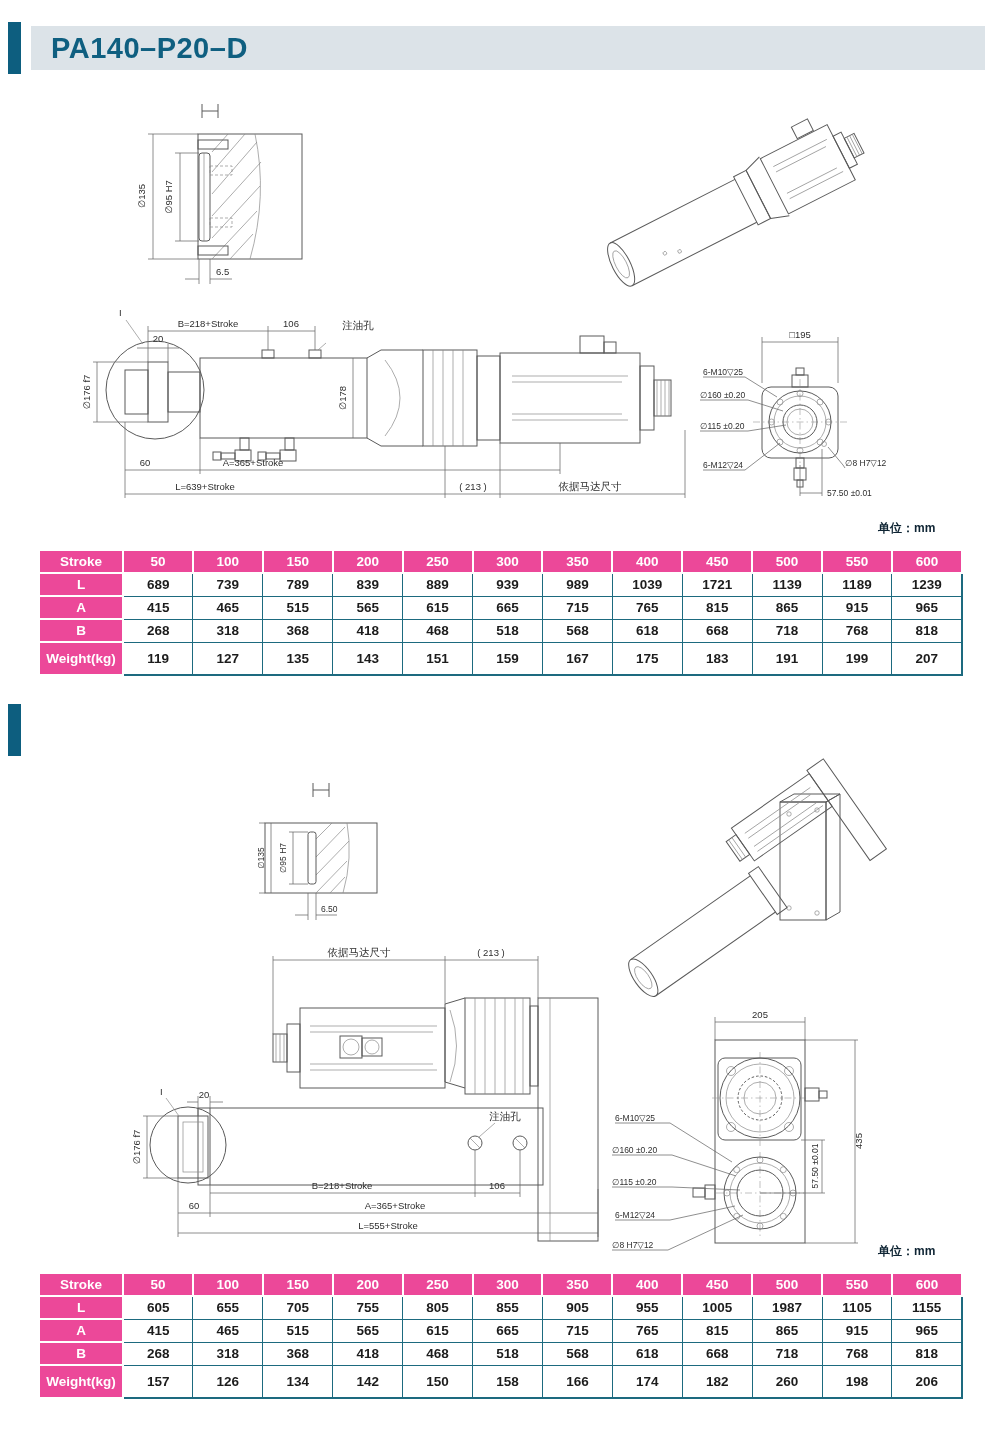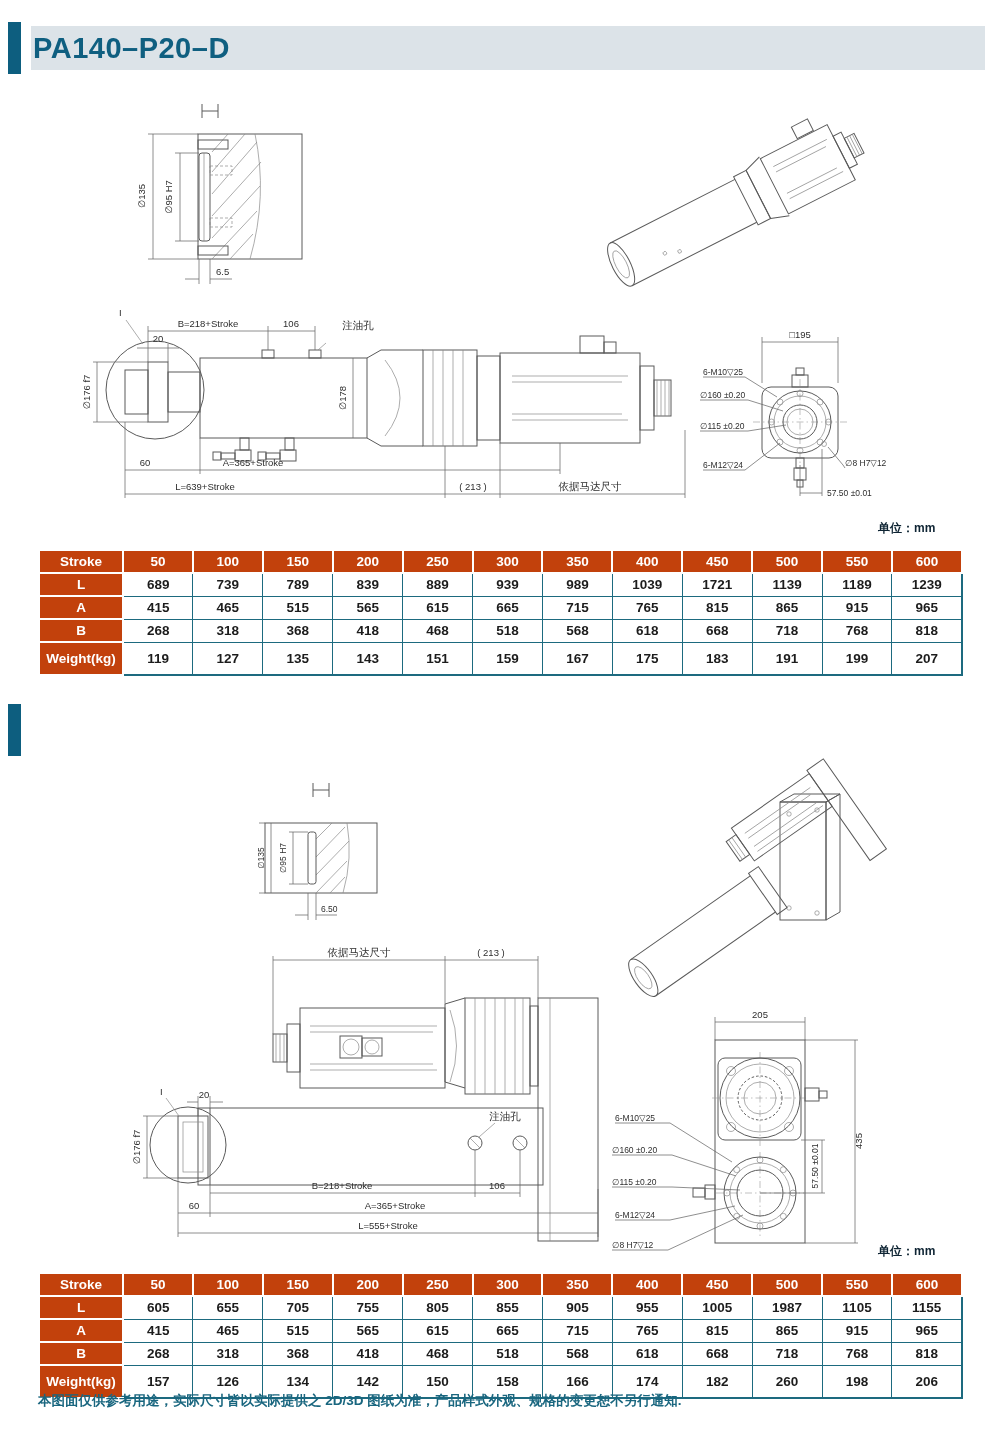--- a/index.html
+++ b/index.html
@@ -1,26 +1,26 @@
 <!DOCTYPE html>
 <html><head>
 <meta charset="utf-8">
 <style>
   * { margin:0; padding:0; box-sizing:border-box; }
   html,body { background:#e8e8e8; }
   body { font-family:"Liberation Sans", sans-serif; }
   .page { position:relative; width:1000px; height:1431px; background:#ffffff; overflow:hidden; margin:0 auto; }
   .sec-bar { position:absolute; left:8px; width:13px; height:52px; background:#0d5e7f; }
   .sec-band { position:absolute; left:31px; width:954px; height:44px; background:#dce3e8; }
-  .sec-title { font-size:29px; font-weight:bold; color:#0f5f80; line-height:44px; padding-left:2px; letter-spacing:0.5px; }
+  .sec-title { font-size:29px; font-weight:bold; color:#0f5f80; line-height:44px; padding-left:20px; letter-spacing:0.5px; }
   .unit { position:absolute; font-size:12px; font-weight:bold; color:#0e2433; }
   table.spec { position:absolute; left:38px; width:925px; border-collapse:collapse; border:2.5px solid #1d6a7f; background:#fff; table-layout:fixed; }
   table.spec th, table.spec td { font-size:13.5px; font-weight:bold; text-align:center; padding:3px 0; overflow:hidden; }
   table.spec td { border:1.2px solid #1d6a7f; color:#1c1c1c; background:#fff; }
-  table.spec th { background:#c2410c; color:#ffffff; border:2px solid #ffffff; }
+  table.spec th { background:#ec4899; color:#ffffff; border:2px solid #ffffff; }
   table.spec th.c0 { width:84px; }
   table.spec tr.tall th, table.spec tr.tall td { padding:8px 0; }
   .footer-note { position:absolute; left:38px; top:1392px; font-size:13.5px; font-weight:bold; color:#19667f; }
   svg.drw { position:absolute; overflow:visible; }
   svg .ln { stroke:#5a5a5a; stroke-width:1; fill:none; }
   svg .thin { stroke:#8a8a8a; stroke-width:0.7; fill:none; }
   svg .dim { stroke:#6a6a6a; stroke-width:0.75; fill:none; }
   svg .cl { stroke:#999; stroke-width:0.6; stroke-dasharray:7 3 1.5 3; fill:none; }
   svg text { fill:#2e2e2e; font-family:"Liberation Sans", sans-serif; }
   svg .dt { font-size:9.5px; }
@@ -462,15 +462,14 @@
           <td>166</td>
           <td>174</td>
           <td>182</td>
           <td>260</td>
           <td>198</td>
           <td>206</td>
     </tr>
   </tbody>
     </table>
 
-  <div class="footer-note">本图面仅供参考用途，实际尺寸皆以实际提供之 2D/3D 图纸为准，产品样式外观、规格的变更恕不另行通知.</div>
 
 </div>
 
 </body></html>

